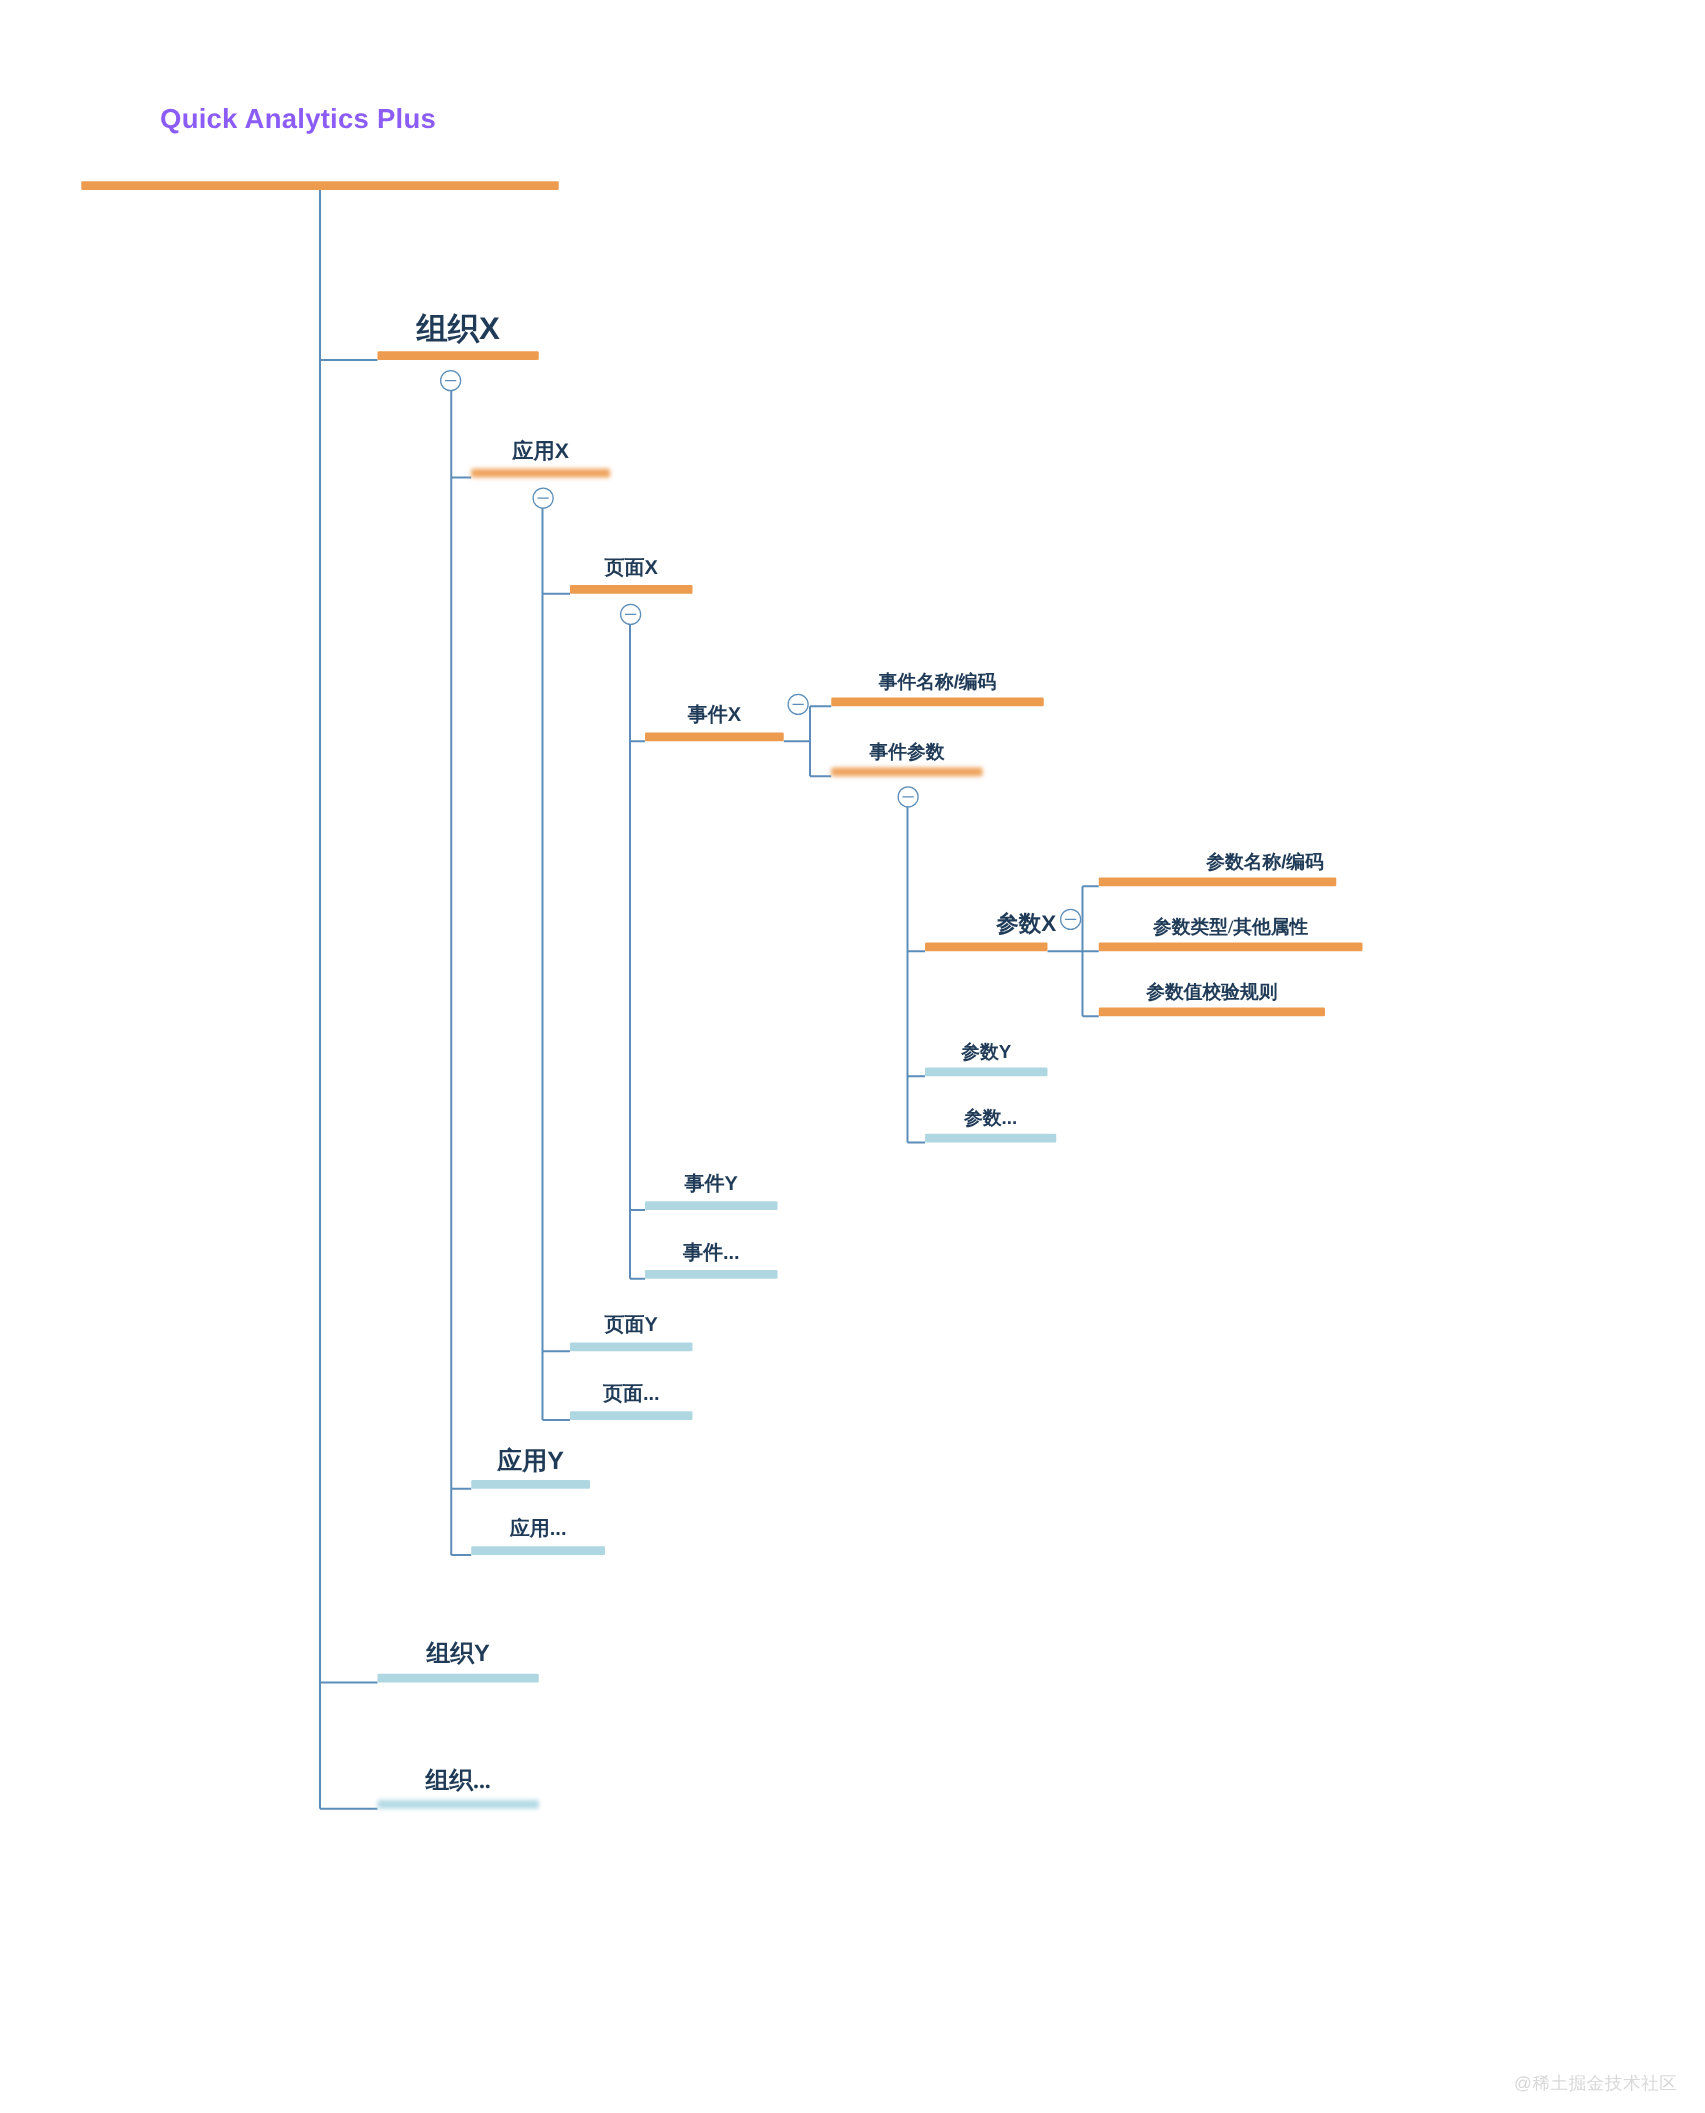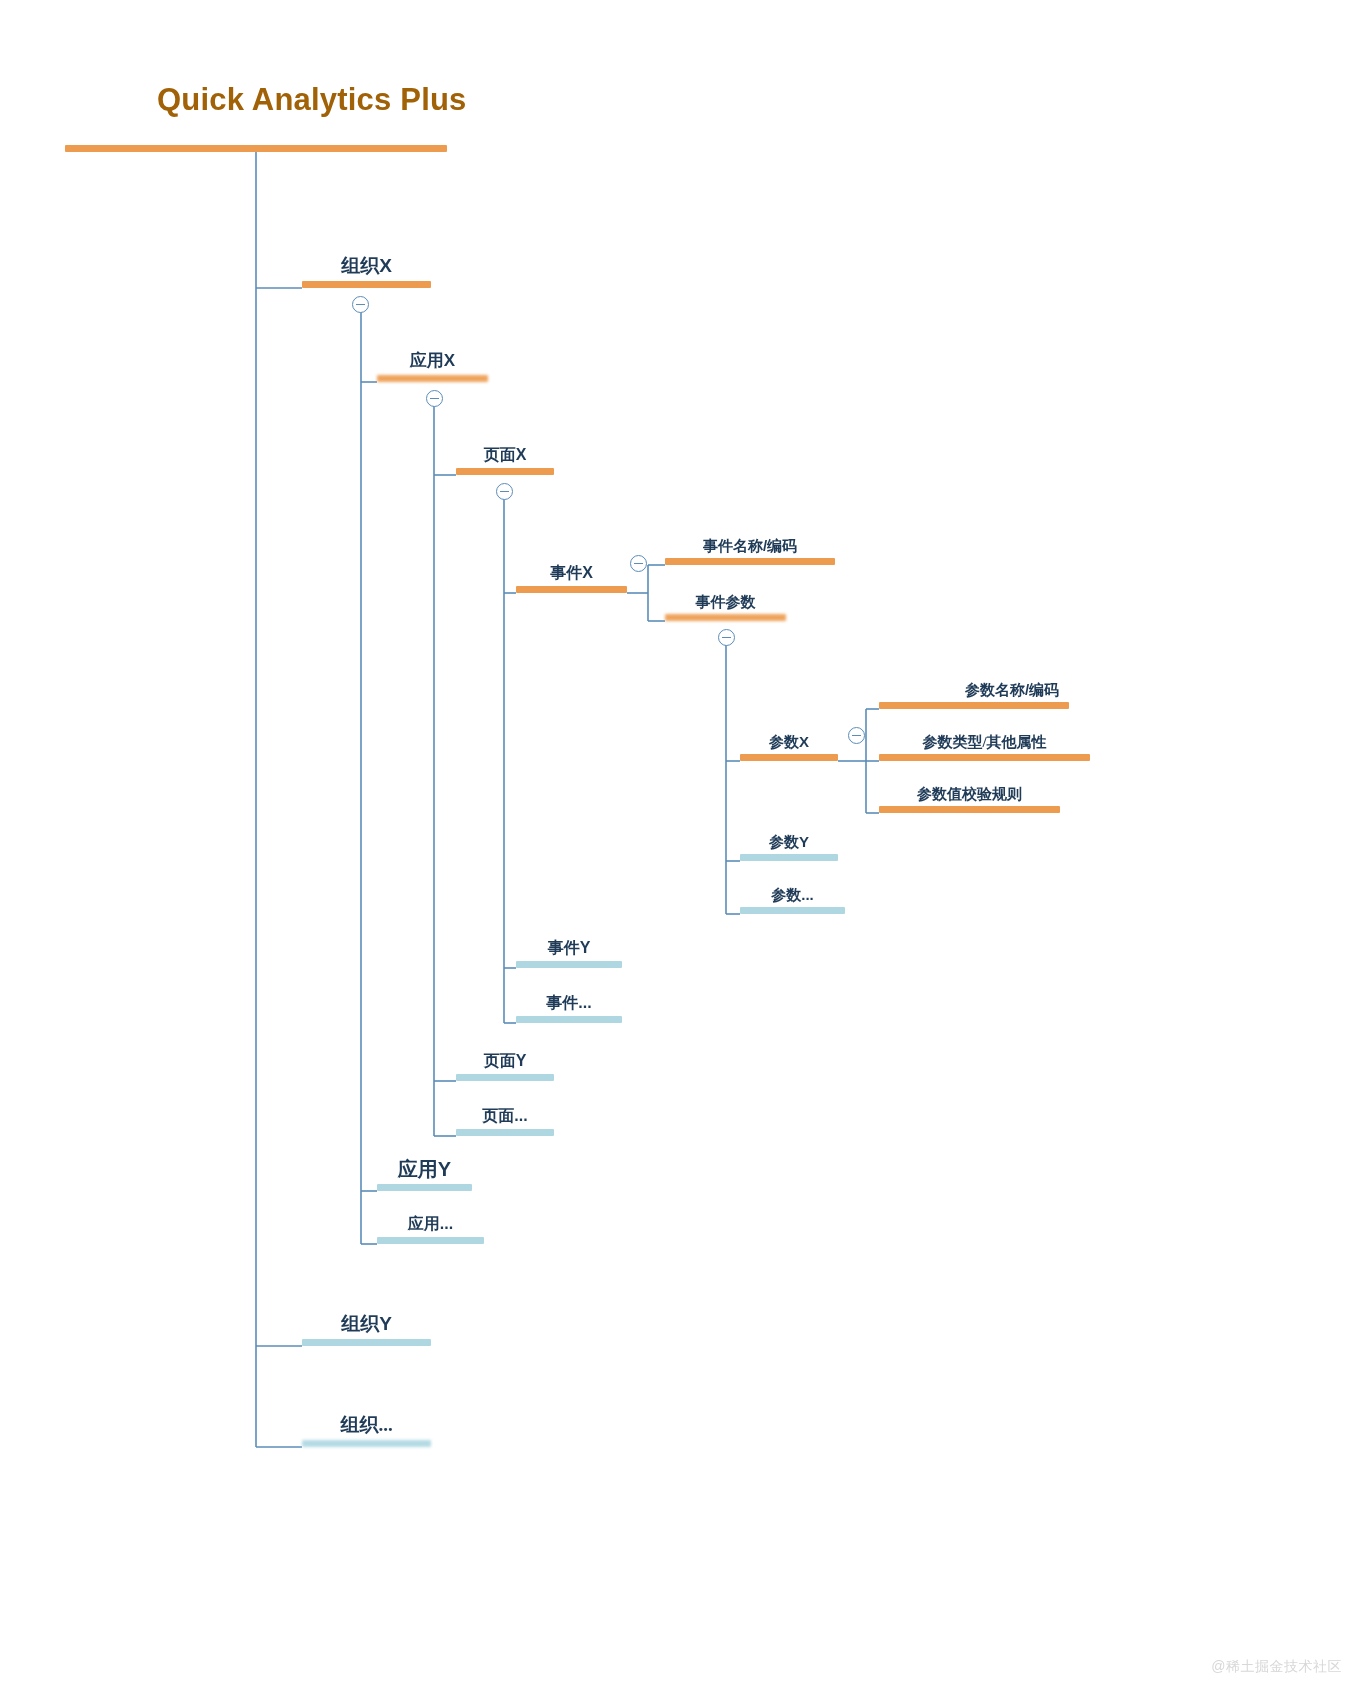--- a/index.html
+++ b/index.html
@@ -17,26 +17,25 @@
     width: 1364px;
     height: 1690px;
     background: #ffffff;
     overflow: hidden;
   }
   
   #map-title {
     position: absolute;
     left: 128px;
     top: 82px;
-    font-size: 31px;
+    font-size: 22px;
     font-weight: bold;
-    color: #a16207;
+    color: #8b5cf6;
     letter-spacing: 0.2px;
     white-space: nowrap;
-    margin-left: 29px;
   }
   
   #connectors {
     position: absolute;
     left: 0;
     top: 0;
     width: 1364px;
     height: 1690px;
   }
   
@@ -145,21 +144,21 @@
       <path d="M866,761 L879,761"></path>
       <path d="M866,813 L879,813"></path>
     </g>
   </svg>
 
   <div class="node active" style="left:65px; top:141px; width:382px; height:11px;">
     <span class="bar" style="width:382px;"></span>
   </div>
 
   <div class="node active" style="left:302px; top:230px; width:129px; height:58px;">
-    <span class="label center" style="font-size:19px;">组织X</span>
+    <span class="label center" style="font-size:25px;">组织X</span>
     <span class="bar" style="width:129px;"></span>
   </div>
   <div class="toggle" style="left:352px; top:296px;"></div>
 
   <div class="node active blur" style="left:377px; top:330px; width:111px; height:52px;">
     <span class="label center" style="font-size:17px;">应用X</span>
     <span class="bar" style="width:111px;"></span>
   </div>
   <div class="toggle" style="left:426px; top:390px;"></div>
 
@@ -180,21 +179,21 @@
     <span class="bar" style="width:170px;"></span>
   </div>
 
   <div class="node active blur" style="left:665px; top:578px; width:121px; height:43px;">
     <span class="label center" style="font-size:15px;">事件参数</span>
     <span class="bar" style="width:121px;"></span>
   </div>
   <div class="toggle" style="left:718px; top:629px;"></div>
 
   <div class="node active" style="left:740px; top:718px; width:98px; height:43px;">
-    <span class="label center" style="font-size:15px;">参数X</span>
+    <span class="label center" style="font-size:18px;margin-left:32px;">参数X</span>
     <span class="bar" style="width:98px;"></span>
   </div>
   <div class="toggle" style="left:848px; top:727px;"></div>
 
   <div class="node active" style="left:879px; top:666px; width:190px; height:43px;">
     <span class="label center" style="font-size:15px;margin-left:38px;">参数名称/编码</span>
     <span class="bar" style="width:190px;"></span>
   </div>
 
   <div class="node active" style="left:879px; top:718px; width:211px; height:43px;">

